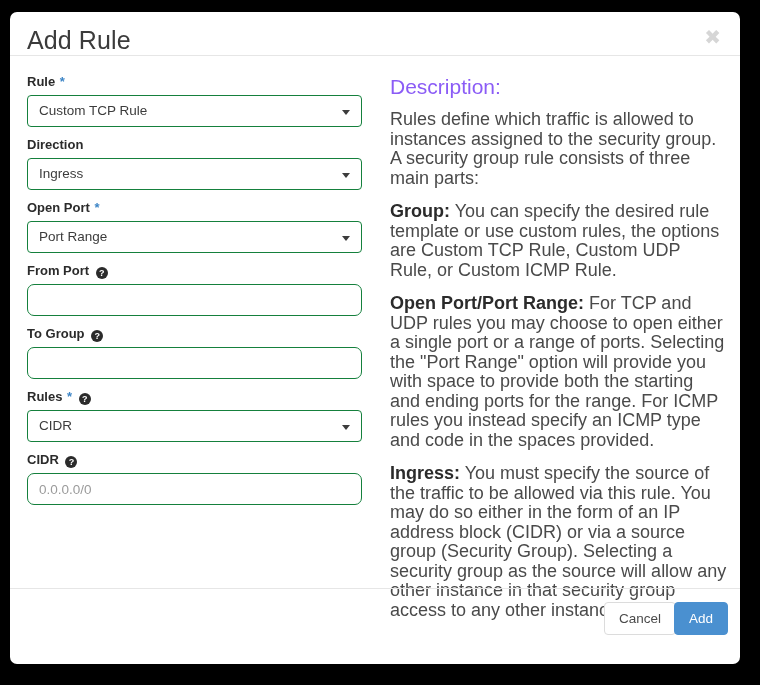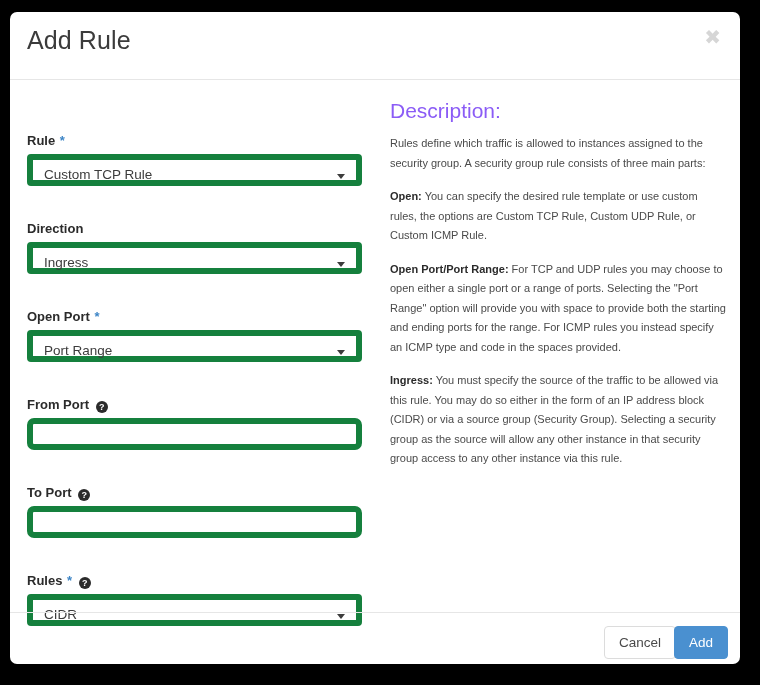--- a/index.html
+++ b/index.html
@@ -16,21 +16,21 @@
     left: 10px; top: 12px;
     width: 730px; height: 652px;
     background: #fff;
     border-radius: 7px;
     overflow: hidden;
   }
 
   
   .modal-header {
     position: relative;
-    height: 68px;
+    height: 44px;
     border-bottom: 1px solid #e6e6e6;
   }
   .modal-title {
     position: absolute;
     left: 17px; top: 14px;
     font-size: 25px;
     font-weight: 400;
     color: #3b3b3b;
     letter-spacing: .1px;
   }
@@ -58,21 +58,21 @@
     left: 17px; top: 18px;
     width: 345px;
   }
   .col-desc {
     position: absolute;
     left: 380px; top: 18px;
     width: 337px;
   }
 
   
-  .field { margin-bottom: 10px; margin-top: 35px; }
+  .field { margin-bottom: 10px; }
   .field-label {
     display: block;
     font-size: 13px;
     font-weight: bold;
     color: #2b2b2b;
     margin-bottom: 5px;
     line-height: 16px;
   }
   .req-star {
     color: #3d85c6;
@@ -92,21 +92,21 @@
     text-align: center;
     vertical-align: -1px;
     margin-left: 3px;
     cursor: pointer;
     font-family: "Liberation Sans", sans-serif;
   }
 
   .control {
     position: relative;
     width: 335px; height: 32px;
-    border: 6px solid #15803d;
+    border: 1px solid #15803d;
     border-radius: 4px;
     background: #fff;
     font-size: 13.5px;
     color: #3c3c3c;
     padding: 0 11px;
     line-height: 30px;
     font-family: "Liberation Sans", sans-serif;
   }
   .select-control { cursor: pointer; }
   .select-control .caret {
@@ -122,21 +122,21 @@
 
   
   .desc-title {
     font-size: 21px;
     font-weight: 400;
     color: #8b5cf6;
     margin: 0 0 10px 0;
     line-height: 26px;
   }
   .desc-p {
-    font-size: 11px;
+    font-size: 18px;
     line-height: 19.5px;
     color: #4a4a4a;
     margin: 0 0 14px 0;
   }
   .desc-p b { color: #2b2b2b; font-weight: bold; }
 
   
   .modal-footer {
     position: relative;
     height: 59px;
@@ -185,33 +185,33 @@
         </div>
         <div class="field">
           <label class="field-label"><span>Direction</span></label>
           <div class="control select-control"><span>Ingress</span><span class="caret"></span></div>
         </div>
         <div class="field">
           <label class="field-label"><span>Open Port</span> <span class="req-star">*</span></label>
           <div class="control select-control"><span>Port Range</span><span class="caret"></span></div>
         </div>
         <div class="field"><label class="field-label"><span>From Port</span> <span class="help-icon">?</span></label><input type="text" class="control" placeholder="" style=""></div>
-        <div class="field"><label class="field-label"><span>To Port</span> <span class="help-icon">?</span></label><input type="text" class="control" placeholder="" style=""></div>
+        <div class="field"><label class="field-label"><span>To Group</span> <span class="help-icon">?</span></label><input type="text" class="control" placeholder="" style=""></div>
         <div class="field">
           <label class="field-label"><span>Rules</span> <span class="req-star">*</span> <span class="help-icon">?</span></label>
           <div class="control select-control"><span>CIDR</span><span class="caret"></span></div>
         </div>
         <div class="field"><label class="field-label"><span>CIDR</span> <span class="help-icon">?</span></label><input type="text" class="control" placeholder="0.0.0.0/0" style=""></div>
       </div>
 
     <div class="col-desc">
       <div class="desc-title">Description:</div>
       <div id="desc-paras">
           <p class="desc-p"><span>Rules define which traffic is allowed to instances assigned to the security group. A security group rule consists of three main parts:</span></p>
-          <p class="desc-p"><b>Open:</b><span> You can specify the desired rule template or use custom rules, the options are Custom TCP Rule, Custom UDP Rule, or Custom ICMP Rule.</span></p>
+          <p class="desc-p"><b>Group:</b><span> You can specify the desired rule template or use custom rules, the options are Custom TCP Rule, Custom UDP Rule, or Custom ICMP Rule.</span></p>
           <p class="desc-p"><b>Open Port/Port Range:</b><span> For TCP and UDP rules you may choose to open either a single port or a range of ports. Selecting the "Port Range" option will provide you with space to provide both the starting and ending ports for the range. For ICMP rules you instead specify an ICMP type and code in the spaces provided.</span></p>
           <p class="desc-p"><b>Ingress:</b><span> You must specify the source of the traffic to be allowed via this rule. You may do so either in the form of an IP address block (CIDR) or via a source group (Security Group). Selecting a security group as the source will allow any other instance in that security group access to any other instance via this rule.</span></p>
         </div>
     </div>
 
   </div>
 
   <div class="modal-footer">
     <button class="btn btn-cancel">Cancel</button>
     <button class="btn btn-add">Add</button>

